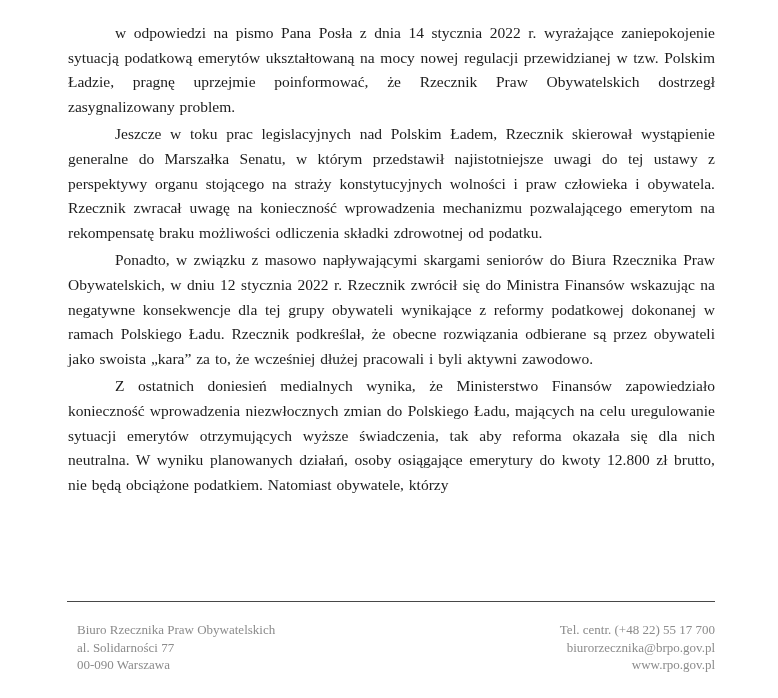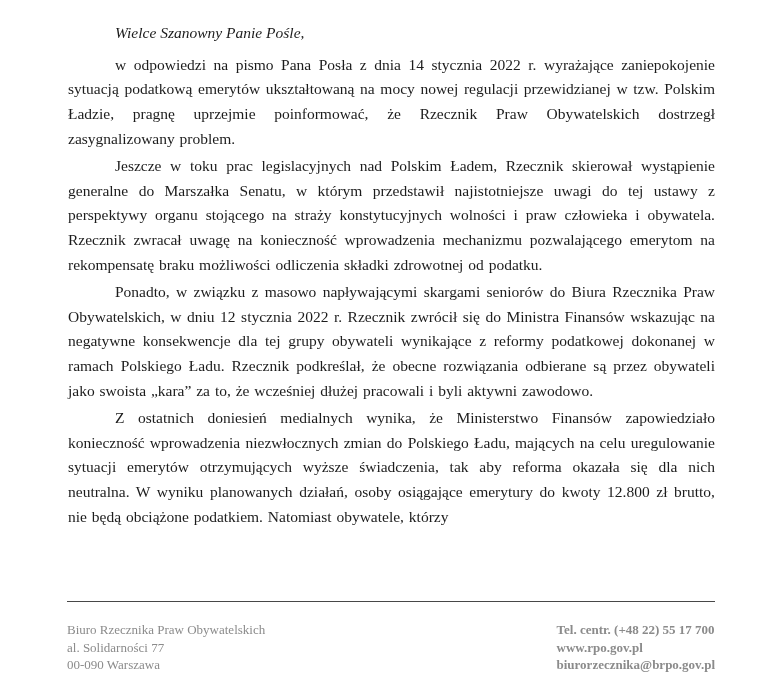--- a/index.html
+++ b/index.html
@@ -47,45 +47,45 @@
     margin: 0;
     height: 0;
   }
   .footer-cols {
     display: flex;
     justify-content: space-between;
     margin-top: 19px;
     color: #8b8b8b;
     font-size: 13px;
     line-height: 17.6px;
+    margin-left: 10px;
   }
-  .footer-right { text-align: left; font-weight: bold; }
+  .footer-right { text-align: right; }
 </style>
 </head>
 <body>
 
 <div class="page">
 
   <div class="body-text">
-    <p class="salutation">Wielce Szanowny Panie Pośle,</p>
     <p class="para">w odpowiedzi na pismo Pana Posła z dnia 14 stycznia 2022 r. wyrażające zaniepokojenie sytuacją podatkową emerytów ukształtowaną na mocy nowej regulacji przewidzianej w tzw. Polskim Ładzie, pragnę uprzejmie poinformować, że Rzecznik Praw Obywatelskich dostrzegł zasygnalizowany problem.</p>
     <p class="para">Jeszcze w toku prac legislacyjnych nad Polskim Ładem, Rzecznik skierował wystąpienie generalne do Marszałka Senatu, w którym przedstawił najistotniejsze uwagi do tej ustawy z perspektywy organu stojącego na straży konstytucyjnych wolności i praw człowieka i obywatela. Rzecznik zwracał uwagę na konieczność wprowadzenia mechanizmu pozwalającego emerytom na rekompensatę braku możliwości odliczenia składki zdrowotnej od podatku.</p>
     <p class="para">Ponadto, w związku z masowo napływającymi skargami seniorów do Biura Rzecznika Praw Obywatelskich, w dniu 12 stycznia 2022 r. Rzecznik zwrócił się do Ministra Finansów wskazując na negatywne konsekwencje dla tej grupy obywateli wynikające z reformy podatkowej dokonanej w ramach Polskiego Ładu. Rzecznik podkreślał, że obecne rozwiązania odbierane są przez obywateli jako swoista „kara” za to, że wcześniej dłużej pracowali i byli aktywni zawodowo.</p>
     <p class="para">Z ostatnich doniesień medialnych wynika, że Ministerstwo Finansów zapowiedziało konieczność wprowadzenia niezwłocznych zmian do Polskiego Ładu, mających na celu uregulowanie sytuacji emerytów otrzymujących wyższe świadczenia, tak aby reforma okazała się dla nich neutralna. W wyniku planowanych działań, osoby osiągające emerytury do kwoty 12.800 zł brutto, nie będą obciążone podatkiem. Natomiast obywatele, którzy</p>
   </div>
 
   <div class="footer">
     <hr class="rule">
     <div class="footer-cols">
       <div class="footer-left">
         <div>Biuro Rzecznika Praw Obywatelskich</div>
         <div>al. Solidarności 77</div>
         <div>00-090 Warszawa</div>
       </div>
       <div class="footer-right">
         <div>Tel. centr. (+48 22) 55 17 700</div>
+        <div>biurorzecznika@brpo.gov.pl</div>
         <div>www.rpo.gov.pl</div>
-        <div>biurorzecznika@brpo.gov.pl</div>
       </div>
     </div>
   </div>
 
 </div>
 
 </body></html>

